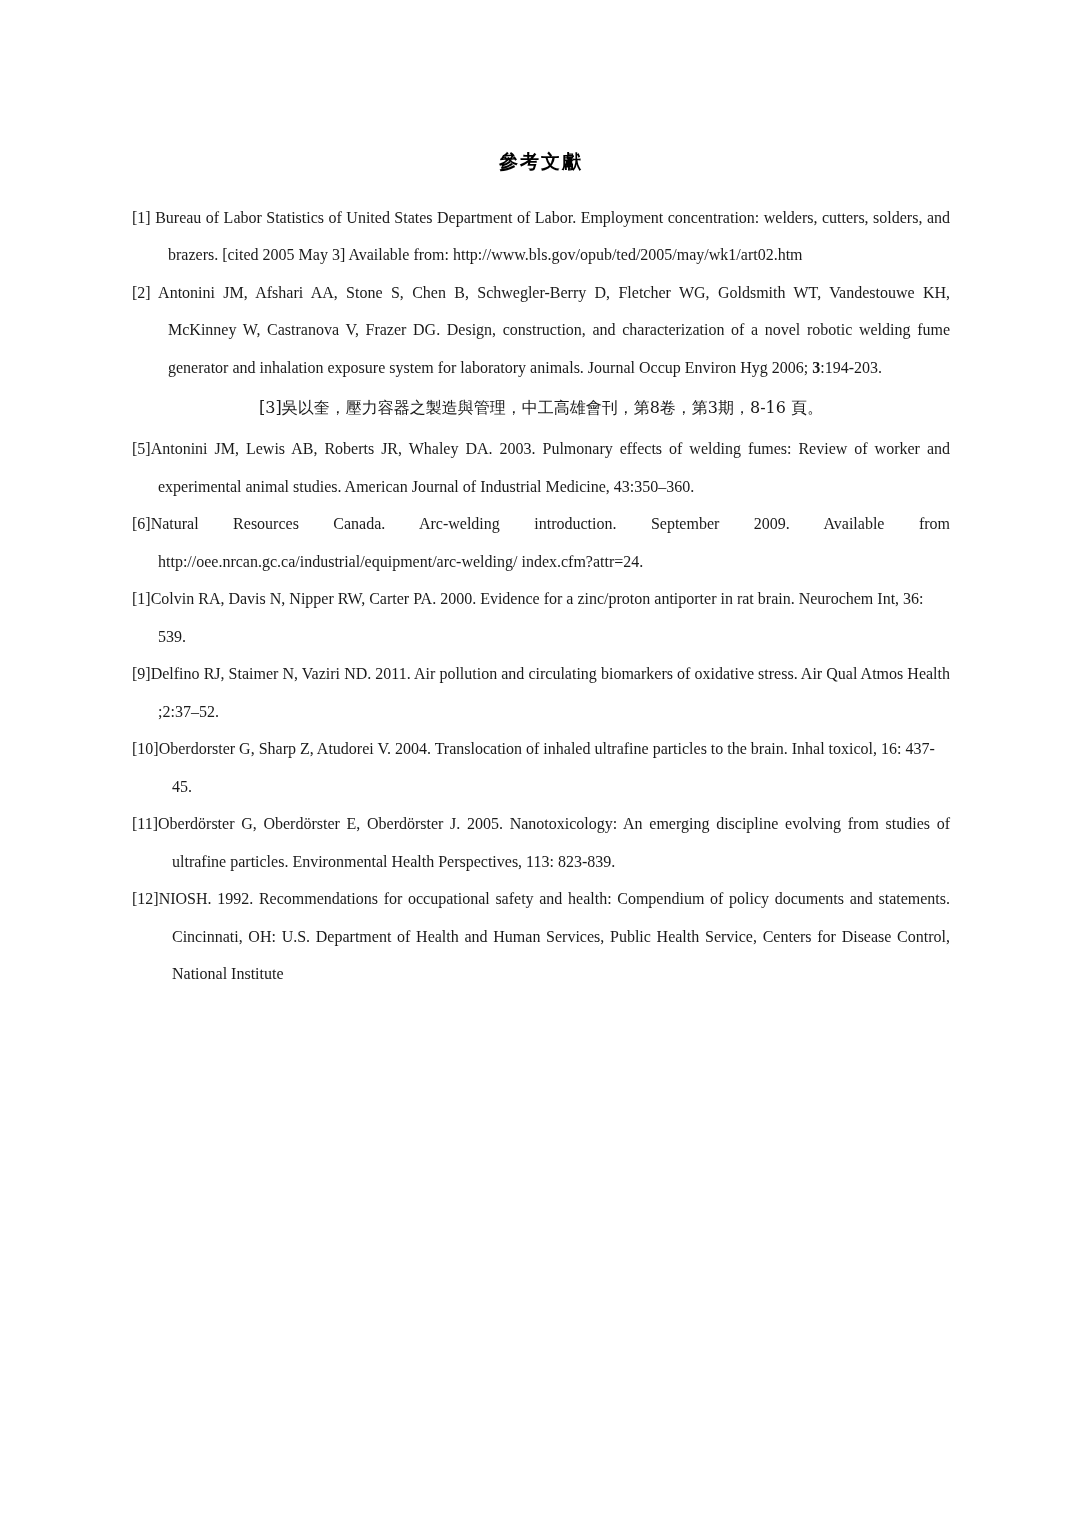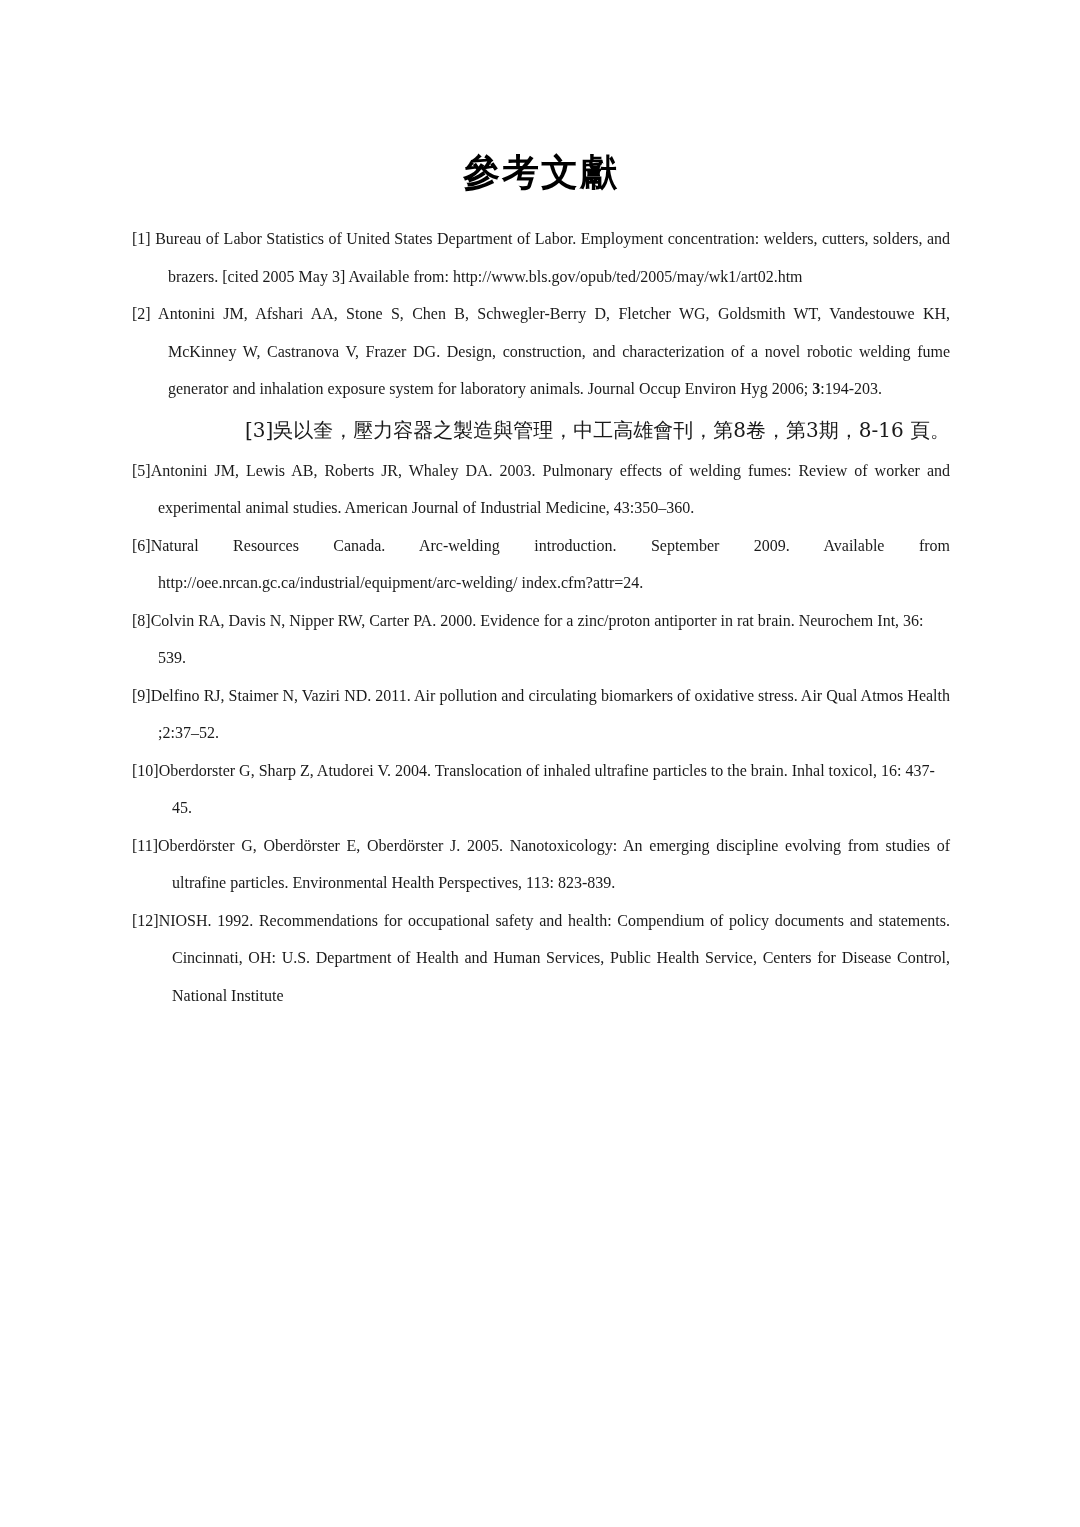--- a/index.html
+++ b/index.html
@@ -26,21 +26,21 @@
     position: absolute;
     left: 132px;
     top: 150px;
     width: 818px;
   }
 
   
   .doc-title {
     font-family: "DejaVu Serif", "Liberation Serif", serif;
     font-weight: bold;
-    font-size: 37px;
+    font-size: 19px;
     line-height: 1.2;
     text-align: center;
     letter-spacing: 2px;
     margin: 0 0 26px 0;
     color: #000000;
   }
 
   
   .ref-list {
     margin: 0;
@@ -65,22 +65,22 @@
     padding-left: 26px;
     text-indent: -26px;
   }
   .ref-item.hang-wider {
     padding-left: 40px;
     text-indent: -40px;
   }
   
   .ref-item.cjk {
     font-family: "DejaVu Serif", "Liberation Serif", serif;
-    text-align: right;
-    font-size: 20px;
+    text-align: center;
+    font-size: 16px;
     line-height: 44px;
   }
   .ref-item.no-justify {
     text-align: left;
   }
   .ref-item b {
     font-weight: bold;
   }
 
   
@@ -123,21 +123,21 @@
       <li class="ref-item hang-wide"><span>[2]  Antonini JM, Afshari AA, Stone S, Chen B, Schwegler-Berry D, Fletcher WG, Goldsmith WT, Vandestouwe KH, McKinney W, Castranova V, Frazer DG. Design, construction, and characterization of a novel robotic welding fume generator and inhalation exposure system for laboratory animals. Journal Occup Environ Hyg 2006; </span><b>3</b><span>:194-203.</span></li>
 
       <li class="ref-item cjk">[3]吳以奎，壓力容器之製造與管理，中工高雄會刊，第8卷，第3期，8-16 頁。</li>
 
 
       <li class="ref-item hang-narrow">[5]Antonini JM, Lewis AB, Roberts JR, Whaley DA. 2003. Pulmonary effects of welding fumes: Review of worker and experimental animal studies. American Journal of Industrial Medicine, 43:350–360.</li>
 
       <li class="ref-item hang-narrow">[6]Natural Resources Canada. Arc-welding introduction. September 2009. Available from http://oee.nrcan.gc.ca/industrial/equipment/arc-welding/ index.cfm?attr=24.</li>
 
 
-      <li class="ref-item hang-narrow no-justify">[8]Colvin RA, Davis N, Nipper RW, Carter PA. 2000. Evidence for a zinc/proton antiporter in rat brain. Neurochem Int, 36: 539.</li>
+      <li class="ref-item hang-narrow no-justify">[1]Colvin RA, Davis N, Nipper RW, Carter PA. 2000. Evidence for a zinc/proton antiporter in rat brain. Neurochem Int, 36: 539.</li>
 
       <li class="ref-item hang-narrow">[9]Delfino RJ, Staimer N, Vaziri ND. 2011. Air pollution and circulating biomarkers of oxidative stress. Air Qual Atmos Health    ;2:37–52.</li>
 
       <li class="ref-item hang-wider no-justify">[10]Oberdorster G, Sharp Z, Atudorei V. 2004. Translocation of inhaled ultrafine particles to the brain. Inhal toxicol, 16: 437-45.</li>
 
       <li class="ref-item hang-wider">[11]Oberdörster G, Oberdörster E, Oberdörster J. 2005. Nanotoxicology: An emerging discipline evolving from studies of ultrafine particles. Environmental Health Perspectives, 113: 823-839.</li>
 
       <li class="ref-item hang-wider">[12]NIOSH. 1992. Recommendations for occupational safety and health: Compendium of policy documents and statements. Cincinnati, OH: U.S. Department of Health and Human Services, Public Health Service, Centers for Disease Control, National Institute</li>
 
     </ol>

